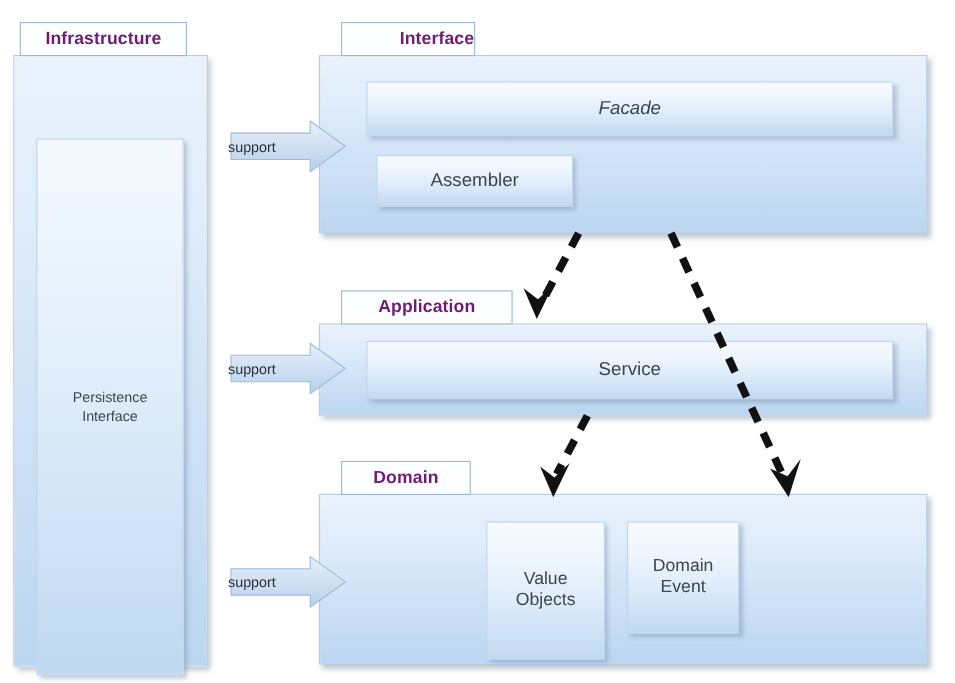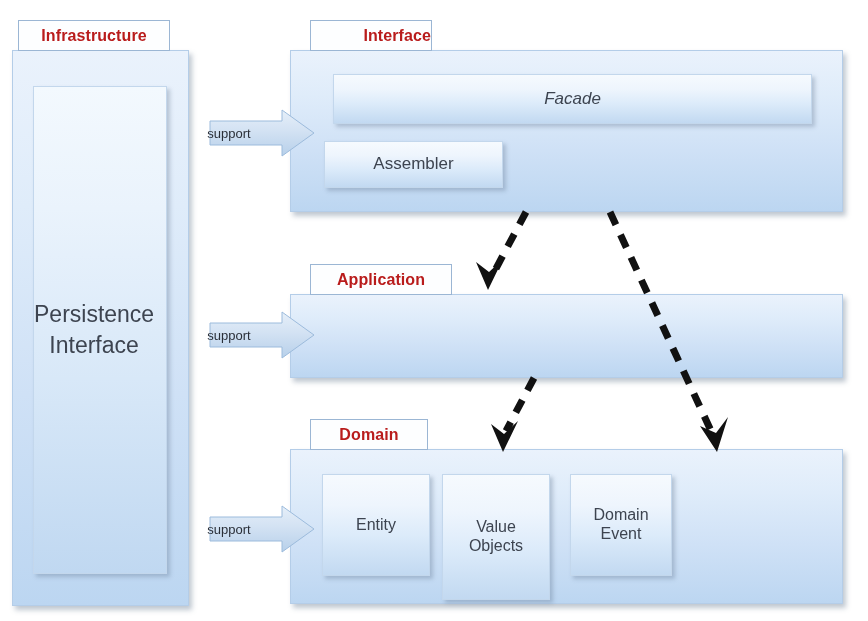--- a/index.html
+++ b/index.html
@@ -22,21 +22,21 @@
   }
   
   .tab{
     position:absolute;
     background:#fdfeff;
     border:1px solid #9bb6d4;
     box-sizing:border-box;
     display:flex;align-items:center;justify-content:center;
     font-weight:bold;
     font-size:16px;
-    color:#b91c1c;
+    color:#701a75;
     letter-spacing:.1px;
     z-index:6;
   }
   
   .node{
     position:absolute;
     background:linear-gradient(to bottom,#f6fafe 0%,#eef5fd 30%,#dcebfa 60%,#c2d9f1 100%);
     border:1px solid #c3d7ec;
     box-shadow:3px 3px 4px rgba(95,115,140,.34);
     box-sizing:border-box;
@@ -48,25 +48,26 @@
   }
   .node.sm{font-size:16px;}
 
   
   .infra-inner{
     position:absolute;
     background:linear-gradient(to bottom,#f3f9fe 0%,#eaf3fc 25%,#d8e8f8 60%,#c0d8f1 100%);
     border:1px solid #c3d7ec;
     box-shadow:3px 3px 4px rgba(95,115,140,.34);
     box-sizing:border-box;
-    display:flex;align-items:center;
+    display:flex;align-items:center;justify-content:center;
     text-align:center;
-    font-size:23px;
+    font-size:13px;
     color:#3d4450;
     line-height:1.35;
+    margin-top:40px;
   }
 
   
   .support{
     position:absolute;
     width:97px;height:48px;
     z-index:5;
     padding-left:24px;
   }
   .support svg{display:block;width:105px;height:48px;overflow:visible;}
@@ -96,37 +97,37 @@
     </div>
   </div>
 
   <div class="tab" style="left:310px;top:20px;width:122px;height:31px;justify-content:flex-end;">
     <span>Interface</span>
   </div>
   <div class="layer" style="left:290px;top:50px;width:553px;height:162px;"></div>
   <div class="node" style="left:333px;top:74px;width:479px;height:50px;font-style:italic;">
     <span>Facade</span>
   </div>
-  <div class="node" style="left:324px;top:141px;width:179px;height:47px;">
+  <div class="node" style="left:342px;top:141px;width:179px;height:47px;">
     <span>Assembler</span>
   </div>
 
-  <div class="tab" style="left:310px;top:264px;width:142px;height:31px;">
+  <div class="tab" style="left:310px;top:264px;width:156px;height:31px;">
     <span>Application</span>
   </div>
   <div class="layer" style="left:290px;top:294px;width:553px;height:84px;"></div>
+  <div class="node" style="left:333px;top:310px;width:479px;height:53px;">
+    <span>Service</span>
+  </div>
 
   <div class="tab" style="left:310px;top:419px;width:118px;height:31px;">
     <span>Domain</span>
   </div>
   <div class="layer" style="left:290px;top:449px;width:553px;height:155px;"></div>
 
-  <div class="node sm" style="left:322px;top:474px;width:108px;height:102px;">
-    <span>Entity</span>
-  </div>
 
   <div class="node sm" style="left:442px;top:474px;width:108px;height:126px;">
     <div>
       <div>Value</div>
       <div>Objects</div>
     </div>
   </div>
 
   <div class="node sm" style="left:570px;top:474px;width:102px;height:102px;">
     <div>

